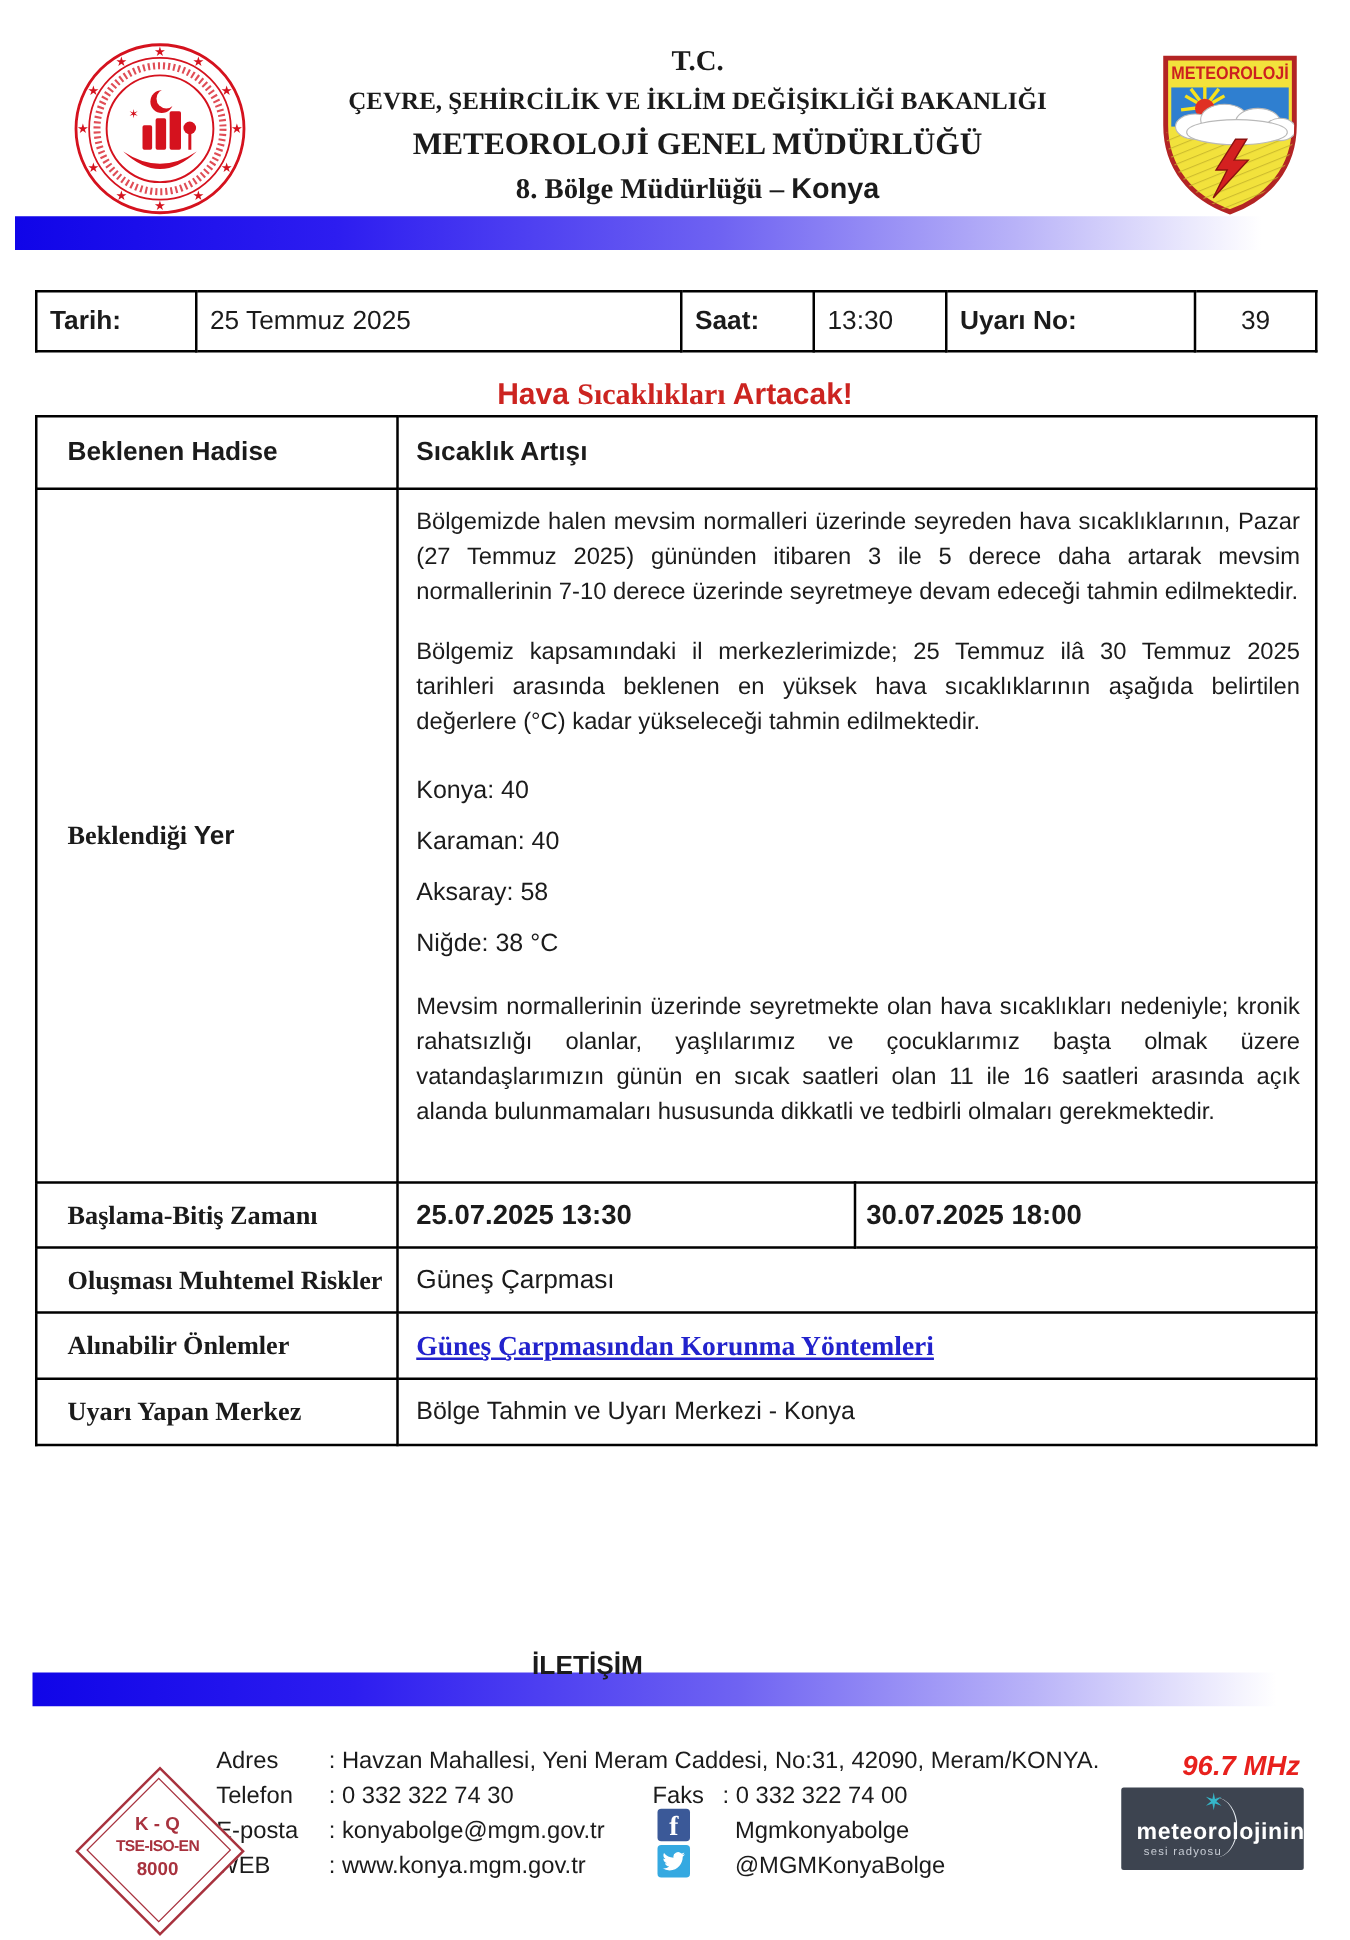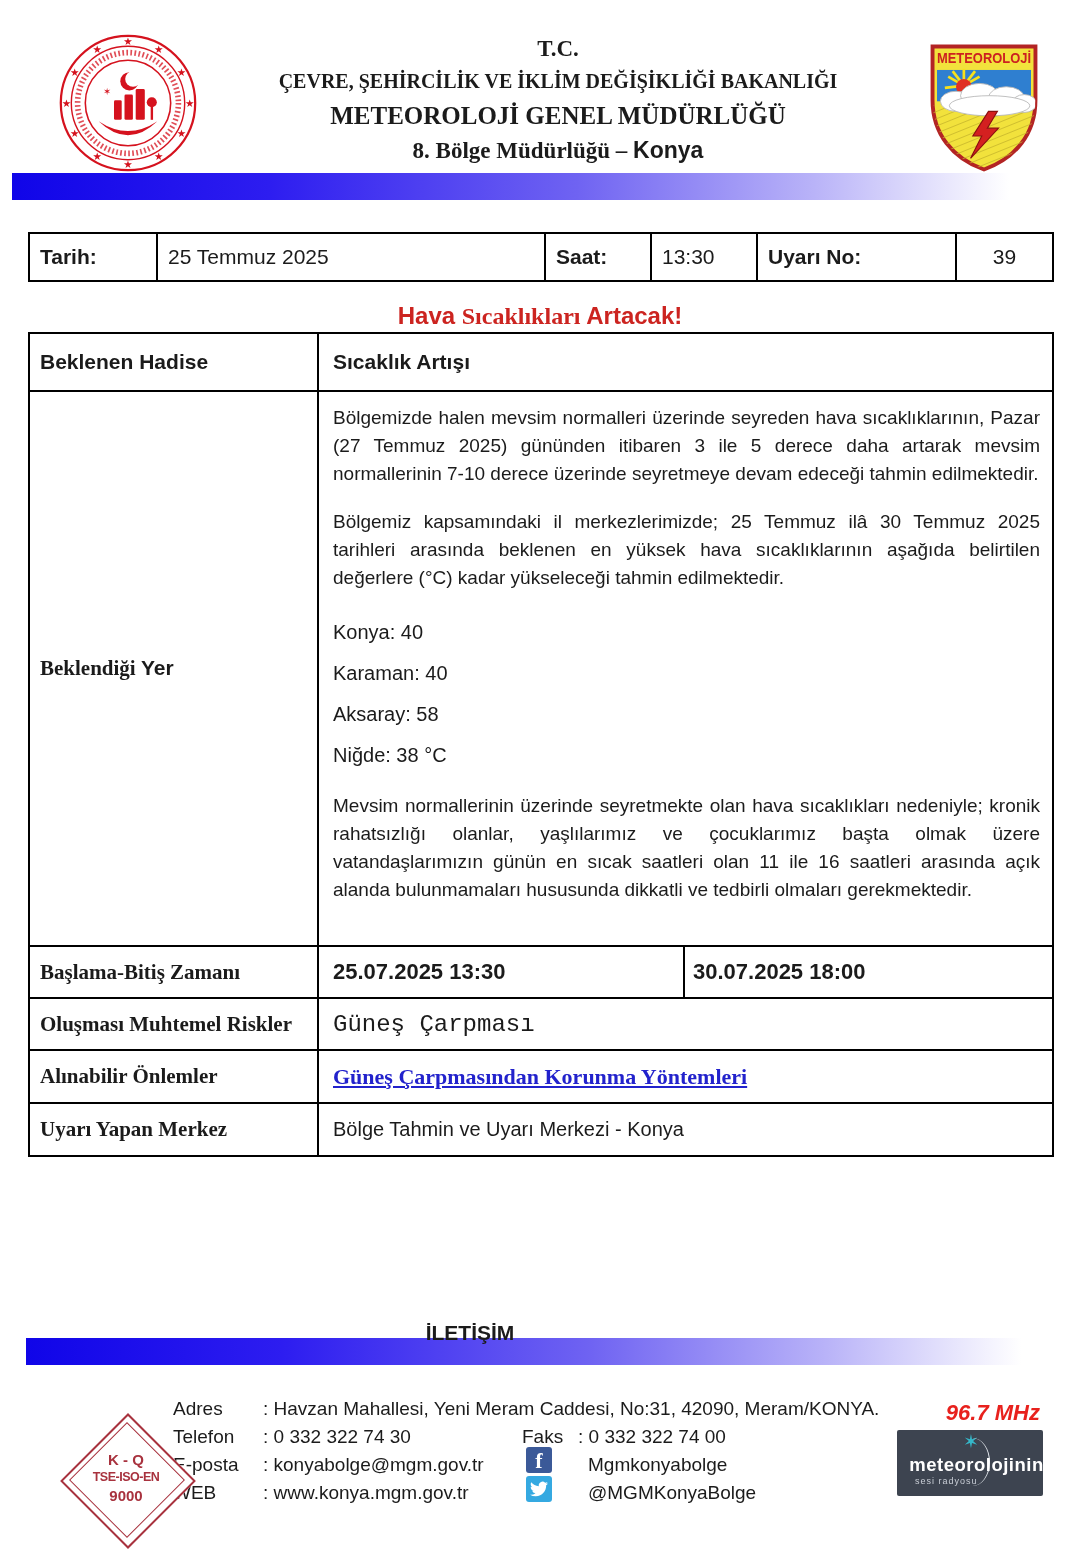--- a/index.html
+++ b/index.html
@@ -27,31 +27,31 @@
   .info-table .lbl{font-weight:bold;}
 
   
   #alert-title{position:absolute;left:0;top:302px;width:1080px;text-align:center;
     color:#cc2420;font-weight:bold;font-size:24px;}
   #alert-title .t-serif{font-family:"Liberation Serif",serif;}
 
   
   .main-table{position:absolute;left:28px;top:332px;border-collapse:collapse;table-layout:fixed;}
   .main-table td{border:2px solid #000;vertical-align:middle;}
-  .main-table .lbl{font-weight:bold;font-size:21px;padding-left:10px;}
+  .main-table .lbl{font-weight:bold;font-size:21px;padding-left:24px;}
   .lbl-serif{font-family:"Liberation Serif",serif;}
   .main-table .val{padding-left:14px;}
   .v-head{font-weight:bold;font-size:21px;}
   .body-cell{vertical-align:top !important;padding:12px 12px 0 14px !important;}
   .para{margin:0 0 20px 0;text-align:justify;font-size:19px;line-height:28px;}
   .para:last-child{margin-bottom:0;}
   .cities{margin:2px 0 16px 0;}
   .city{font-size:20px;line-height:41px;}
   .date-val{font-weight:bold;font-size:22px;}
-  .risk-val{font-family:Liberation Mono, monospace;font-size:24px;}
+  .risk-val{font-family:Liberation Sans, sans-serif;font-size:21px;}
   .link{font-family:"Liberation Serif",serif;font-weight:bold;font-size:22px;
         color:#2222cc;text-decoration:underline;}
   .merkez-val{font-size:20px;}
 
   
   #footer-title{position:absolute;left:0;top:1321px;width:940px;text-align:center;
     font-family:Liberation Sans, sans-serif;font-weight:bold;font-size:21px;}
   .f-item{position:absolute;font-size:19px;line-height:26px;}
   .soc-icon{position:absolute;width:26px;height:26px;border-radius:3px;}
   #fb-icon{left:526px;top:1447px;background:#3b5998;color:#fff;text-align:center;
@@ -264,21 +264,21 @@
     </svg>
   </div>
   <div class="f-item" style="left:588px;top:1480px;">@MGMKonyaBolge</div>
 
   <div id="cert">
     <div class="diamond"></div>
     <div class="diamond-inner"></div>
     <div class="txt">
       <div class="c1">K - Q</div>
       <div class="c2">TSE-ISO-EN</div>
-      <div class="c3">9000</div>
+      <div class="c3">8000</div>
     </div>
   </div>
 
   <div id="radio-freq">96.7 MHz</div>
   <div id="radio-box">
     <span class="star">✶</span>
     <span class="arc"></span>
     <div class="nm">meteorolojinin</div>
     <div class="sb">sesi radyosu</div>
   </div>

